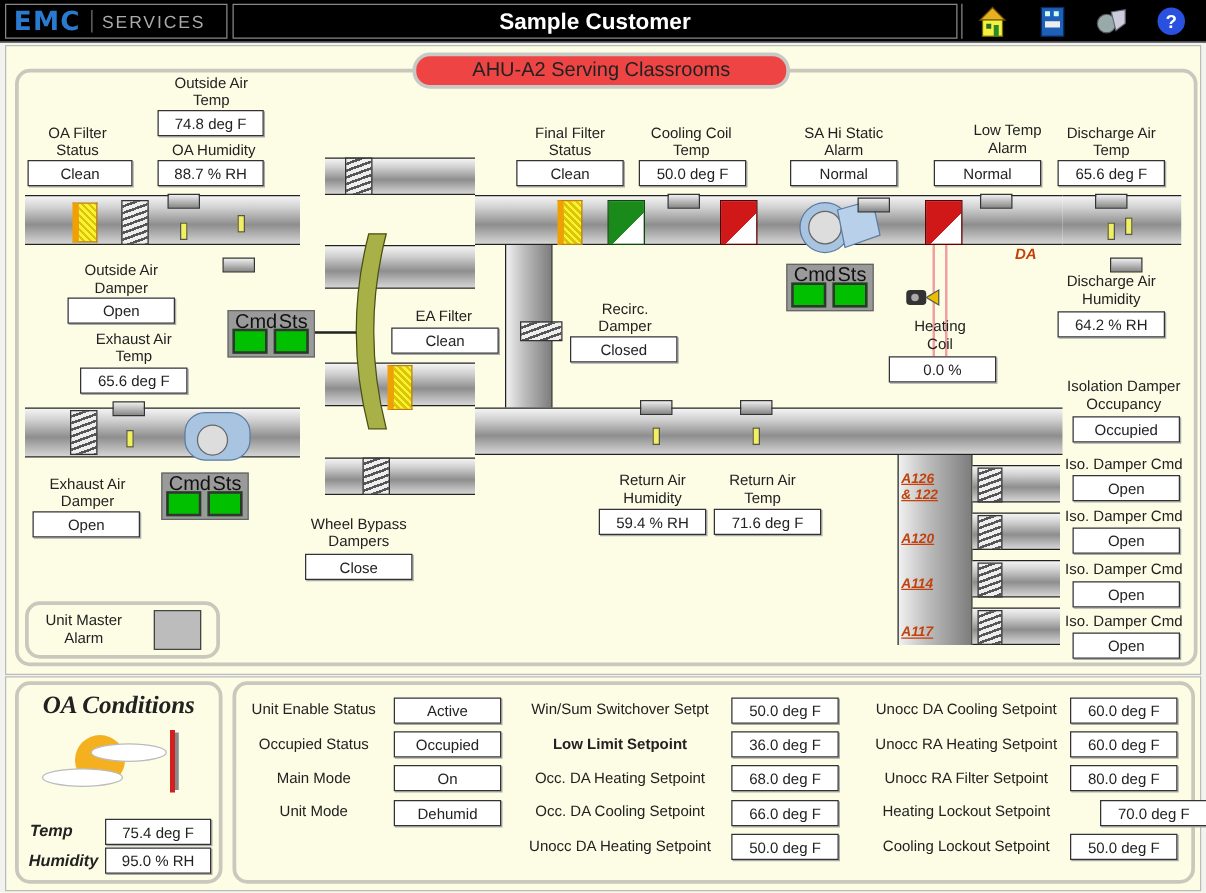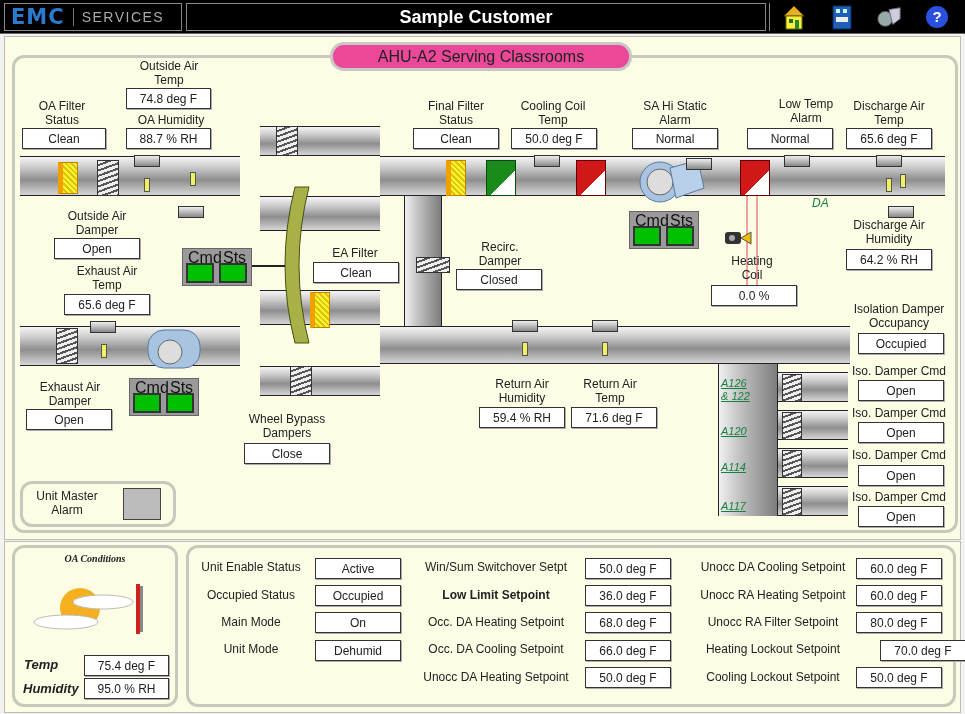--- a/index.html
+++ b/index.html
@@ -7,35 +7,35 @@
   .topbar { position: absolute; left: 0; top: 0; width: 965px; height: 34px; background: #000; border-bottom: 1px solid #666; }
   .logo { position: absolute; left: 4px; top: 3px; width: 178px; height: 28px; border: 1px solid #888; display: flex; align-items: center; padding-left: 6px; background: #000; }
   .logo .emc { color: #2a7bd0; font-size: 21px; font-weight: bold; letter-spacing: 1px; font-family: "DejaVu Sans", sans-serif; }
   .logo .sep { width: 1px; height: 18px; background: #777; margin: 0 8px; }
   .logo .svc { color: #aaa; font-size: 14px; letter-spacing: 1.5px; }
   .title-box { position: absolute; left: 186px; top: 3px; width: 580px; height: 28px; border: 1px solid #888; display: flex; align-items: center; justify-content: center; color: #fff; font-size: 18px; font-weight: bold; }
   .icons-box { position: absolute; left: 769px; top: 3px; width: 192px; height: 28px; border-left: 1px solid #888; display: flex; align-items: center; justify-content: space-around; }
   .ico { width: 26px; height: 26px; display: flex; align-items: center; justify-content: center; }
   .main { position: absolute; left: 4px; top: 36px; width: 957px; height: 504px; background: #fdfde6; border: 1px solid #bbb; }
   .panel { position: absolute; border: 3px solid #c8c8bc; border-radius: 12px; background: #fdfde6; }
-  .heading-pill { position: absolute; left: 330px; top: 42px; width: 302px; height: 29px; border: 3px solid #c8c8c4; border-radius: 14px; background: #ec4899; display: flex; align-items: center; justify-content: center; font-size: 16px; }
+  .heading-pill { position: absolute; left: 330px; top: 42px; width: 302px; height: 29px; border: 3px solid #c8c8c4; border-radius: 14px; background: #ef4444; display: flex; align-items: center; justify-content: center; font-size: 16px; }
   .lbl { position: absolute; font-size: 12px; text-align: center; line-height: 14px; color: #222; }
   .val { position: absolute; height: 21px; background: #fff; border: 1px solid #333; font-size: 12px; display: flex; align-items: center; justify-content: center; box-shadow: 1px 1px 0 #aaa; }
   .duct { position: absolute; background: linear-gradient(to bottom, #f4f4f4 0%, #cfcfcf 25%, #8e8e8e 60%, #d5d5d5 100%); border-top: 1px solid #222; border-bottom: 1px solid #222; }
   .vduct { position: absolute; background: linear-gradient(to right, #f0f0f0 0%, #bdbdbd 40%, #7d7d7d 100%); border-left: 1px solid #222; border-right: 1px solid #222; }
   .cmdsts { position: absolute; width: 70px; height: 38px; background: #9a9a9a; border: 1px solid #666; }
   .cmdsts .t { position: absolute; top: 0; font-size: 16px; color: #111; }
   .cmdsts .g { position: absolute; top: 14px; width: 28px; height: 20px; background: #00c000; border: 2px solid #333; }
   .damper { position: absolute; background: repeating-linear-gradient(160deg, #eee 0 3px, #555 3px 5px); border: 1px solid #333; }
   .filter-y { position: absolute; background: repeating-linear-gradient(45deg, #ffef3a 0 2px, #d8c800 2px 4px); border: 1px solid #c08000; border-left: 5px solid #f0a000; }
   .coil-g { position: absolute; background: linear-gradient(135deg, #1a8a1a 60%, #fff 60%); border: 1px solid #0a4a0a; }
   .coil-r { position: absolute; background: linear-gradient(135deg, #d01818 60%, #fff 60%); border: 1px solid #600; }
   .sensor { position: absolute; width: 26px; height: 12px; background: linear-gradient(#eee, #888); border: 1px solid #333; }
   .probe { position: absolute; width: 6px; height: 14px; background: #f0f060; border: 1px solid #555; }
-  .room-lbl { position: absolute; font-size: 11px; font-weight: normal; font-style: italic; text-decoration: underline; color: #15803d; }
+  .room-lbl { position: absolute; font-size: 11px; font-weight: bold; font-style: italic; text-decoration: underline; color: #c2410c; }
   .alarm-sq { position: absolute; width: 38px; height: 32px; background: #bcbcbc; border: 1px solid #444; }
   .row-lbl { position: absolute; font-size: 12px; text-align: center; }
 </style>
 </head>
 <body>
 
 <div class="topbar">
   <div class="logo">
     <span class="emc">EMC</span>
     <span class="sep"></span>
@@ -229,21 +229,21 @@
 <div class="val" style="left:858px;top:465px;width:86px;">Open</div>
 <div class="lbl" style="left:850px;top:490px;width:98px;">Iso. Damper Cmd</div>
 <div class="val" style="left:858px;top:506px;width:86px;">Open</div>
 
 <div class="panel" style="left:20px;top:481px;width:156px;height:46px;"></div>
 <div class="lbl" style="left:32px;top:489px;width:70px;">Unit Master Alarm</div>
 <div class="alarm-sq" style="left:123px;top:488px;"></div>
 
 <div style="position:absolute;left:4px;top:541px;width:957px;height:172px;background:#fdfde6;border:1px solid #bbb;"></div>
 <div class="panel" style="left:12px;top:545px;width:166px;height:162px;"></div>
-<div style="position:absolute;left:12px;top:553px;width:166px;text-align:center;font-family:'Liberation Serif',serif;font-weight:bold;font-style:italic;font-size:10px;">OA Conditions</div>
+<div style="position:absolute;left:12px;top:553px;width:166px;text-align:center;font-family:'Liberation Serif',serif;font-weight:bold;font-style:italic;font-size:20px;">OA Conditions</div>
 <svg style="position:absolute;left:28px;top:580px;" width="130" height="60">
   <circle cx="52" cy="28" r="20" fill="#f5b020"></circle>
   <ellipse cx="75" cy="22" rx="30" ry="7" fill="#fff" stroke="#bbb"></ellipse>
   <ellipse cx="38" cy="42" rx="32" ry="7" fill="#fff" stroke="#bbb"></ellipse>
   <rect x="108" y="4" width="4" height="50" fill="#d02020"></rect>
   <rect x="112" y="6" width="3" height="46" fill="#888"></rect>
 </svg>
 <div style="position:absolute;left:24px;top:657px;font-size:13px;font-weight:bold;font-style:italic;">Temp</div>
 <div class="val" style="left:84px;top:655px;width:85px;">75.4 deg F</div>
 <div style="position:absolute;left:23px;top:681px;font-size:13px;font-weight:bold;font-style:italic;">Humidity</div>

